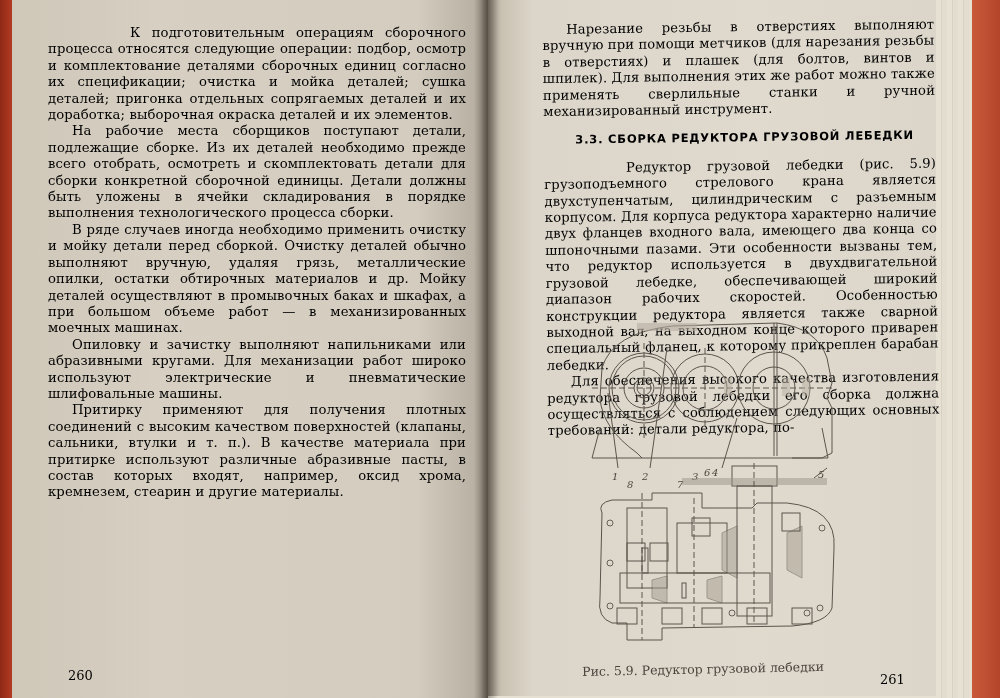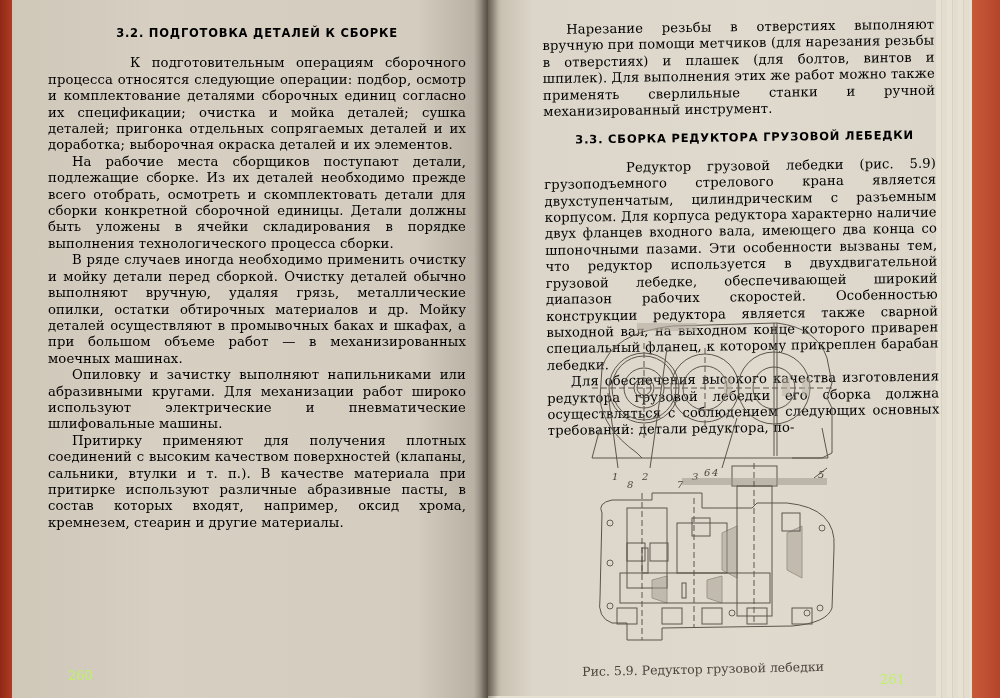--- a/index.html
+++ b/index.html
@@ -45,21 +45,21 @@
     .right-col { left:542px; top:22px; width:392px; transform:rotate(-0.8deg); transform-origin:0 0; }
     .heading {
       font-family:"DejaVu Sans", "Liberation Sans", sans-serif;
       font-weight:bold; font-size:11.5px; letter-spacing:0.8px;
       text-align:center; margin:0 0 14px 0;
     }
     .heading-right { margin:12px 0 12px 0; padding-left:10px; }
     .para { margin:0; text-indent:24px; }
     .para.first { text-indent:82px; }
     .page-number {
-      position:absolute; font-size:13px; color:#bef264;
+      position:absolute; font-size:13px; color:#000000;
     }
     .pn-left { left:68px; top:668px; }
     .pn-right { left:880px; top:672px;text-align:center; }
     .figure {
       position:absolute; left:582px; top:318px; width:260px; height:330px;
     }
     .caption {
       position:absolute; left:582px; top:664px; font-size:12.5px; color:#4a443d;
       transform:rotate(-1.2deg); transform-origin:0 0;
     }
@@ -69,21 +69,20 @@
 
 <div class="cover-left"></div>
 <div class="cover-right"></div>
 
 <div class="page page-left"></div>
 <div class="page page-right"></div>
 <div class="page-edges"></div>
 <div class="gutter-shadow"></div>
 
 <div class="text-col left-col">
-  <div class="heading">3.2. ПОДГОТОВКА ДЕТАЛЕЙ К СБОРКЕ</div>
   <p class="para first">К подготовительным операциям сборочного процесса относятся следующие операции: подбор, осмотр и комплектование деталями сборочных единиц согласно их спецификации; очистка и мойка деталей; сушка деталей; пригонка отдельных сопрягаемых деталей и их доработка; выборочная окраска деталей и их элементов.</p>
   <p class="para">На рабочие места сборщиков поступают детали, подлежащие сборке. Из их деталей необходимо прежде всего отобрать, осмотреть и скомплектовать детали для сборки конкретной сборочной единицы. Детали должны быть уложены в ячейки складирования в порядке выполнения технологического процесса сборки.</p>
   <p class="para">В ряде случаев иногда необходимо применить очистку и мойку детали перед сборкой. Очистку деталей обычно выполняют вручную, удаляя грязь, металлические опилки, остатки обтирочных материалов и др. Мойку деталей осуществляют в промывочных баках и шкафах, а при большом объеме работ — в механизированных моечных машинах.</p>
   <p class="para">Опиловку и зачистку выполняют напильниками или абразивными кругами. Для механизации работ широко используют электрические и пневматические шлифовальные машины.</p>
   <p class="para">Притирку применяют для получения плотных соединений с высоким качеством поверхностей (клапаны, сальники, втулки и т. п.). В качестве материала при притирке используют различные абразивные пасты, в состав которых входят, например, оксид хрома, кремнезем, стеарин и другие материалы.</p>
 
 </div>
 <div class="page-number pn-left">260</div>
 
 <div class="text-col right-col">

